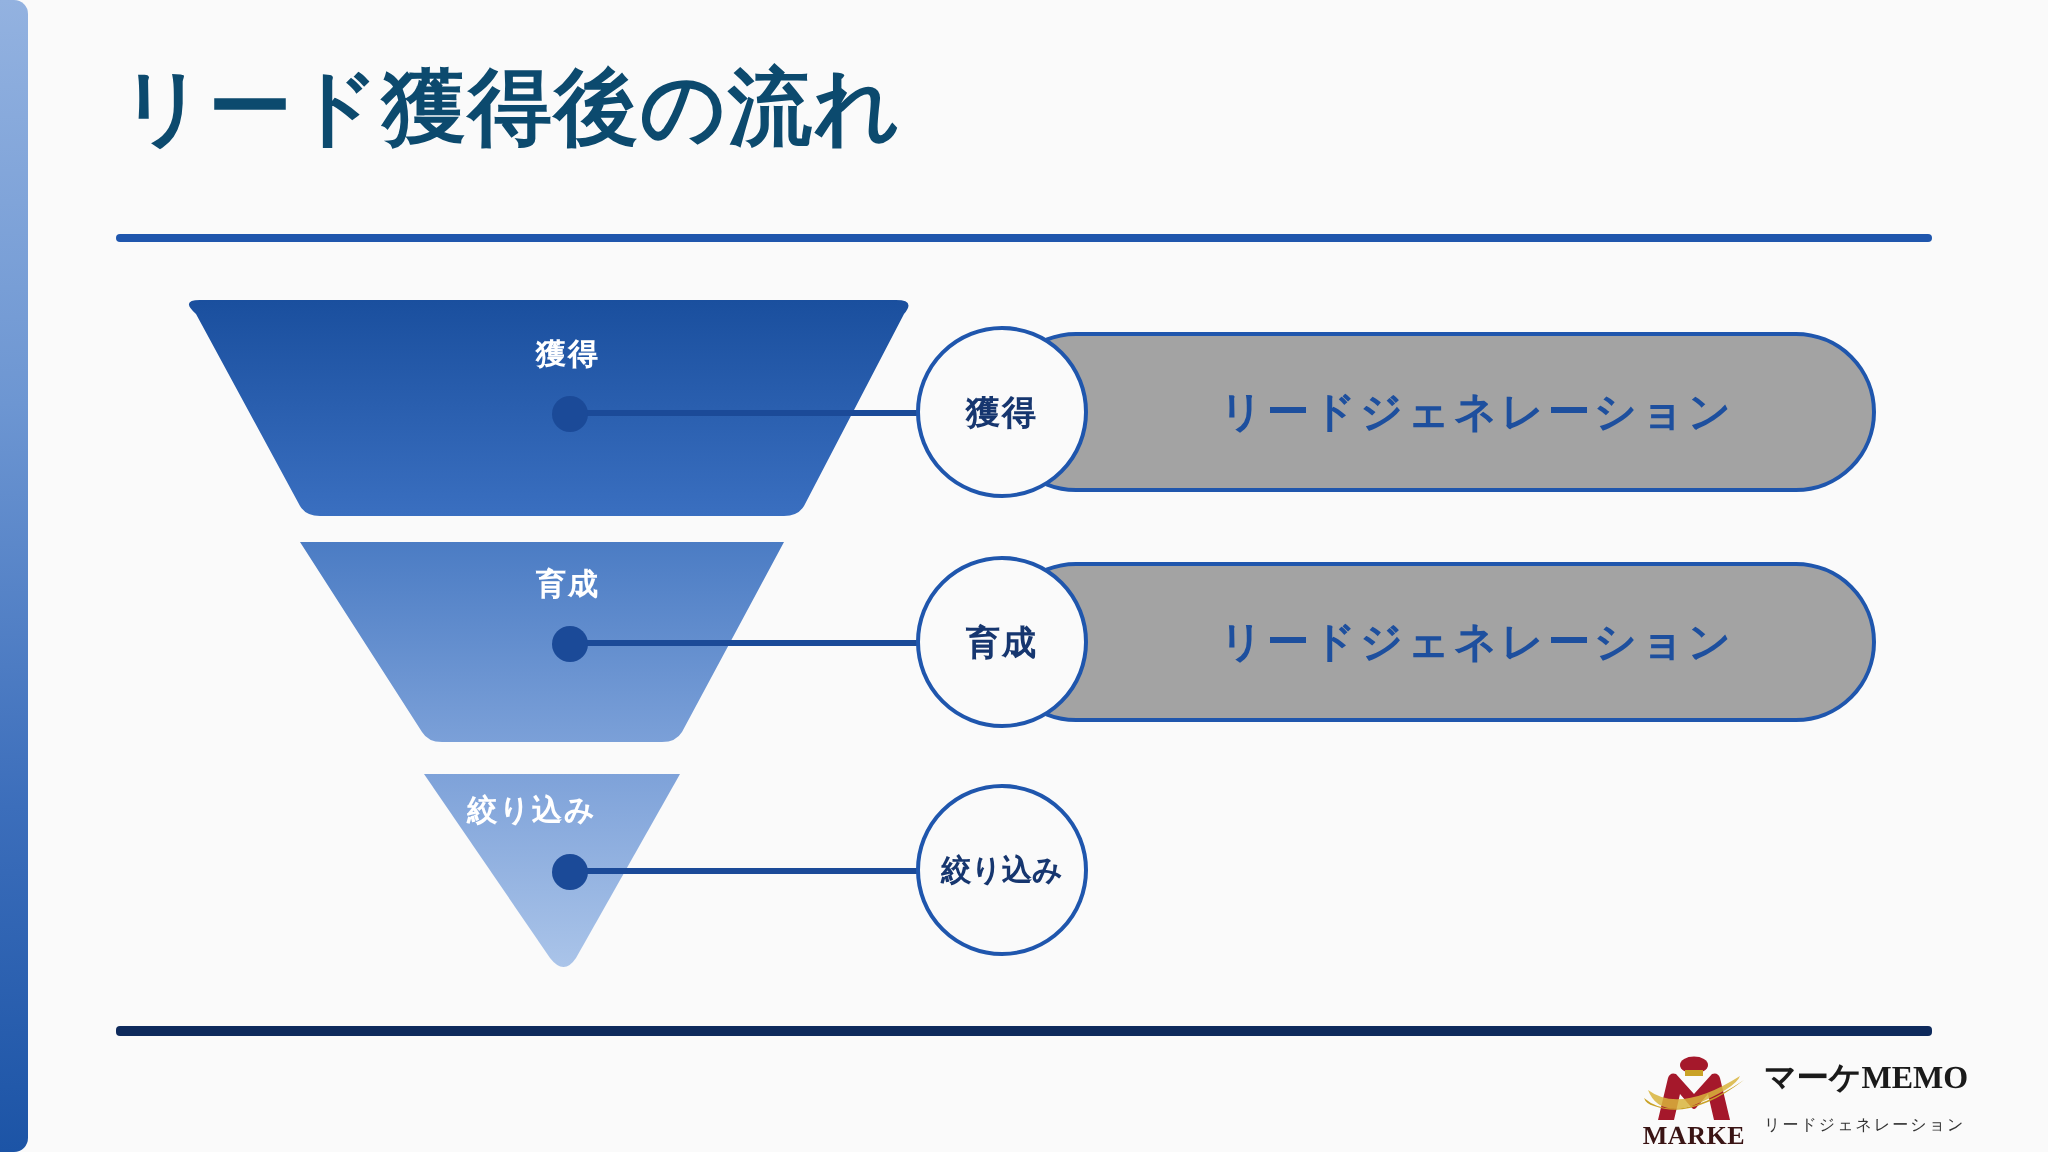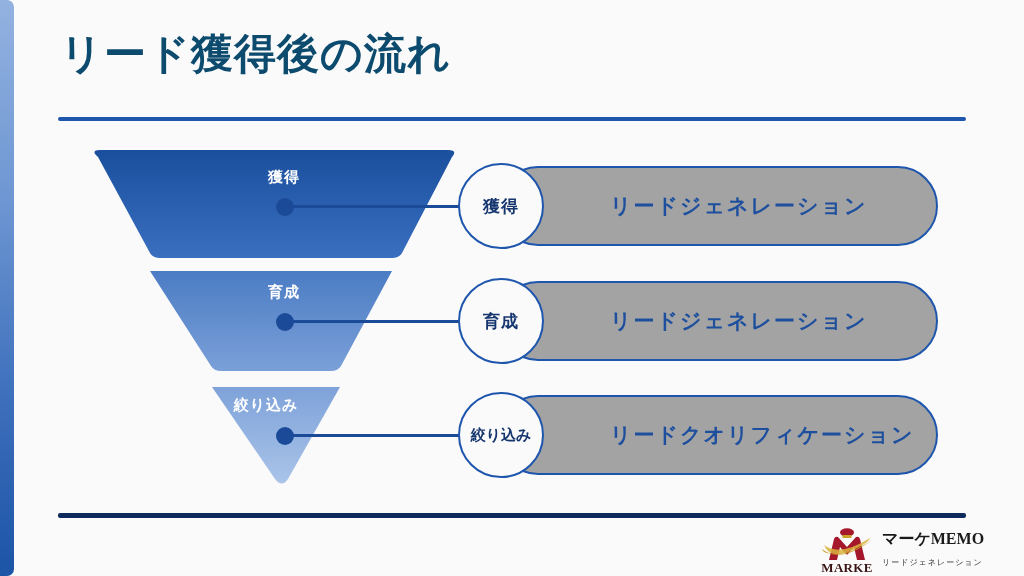--- a/index.html
+++ b/index.html
@@ -240,23 +240,20 @@
   <div class="connector-dot" style="left:276px; top:313px;"></div>
   <div class="pill" style="left:498px; top:281px; width:440px;">
     <span class="pill-text">リードジェネレーション</span>
   </div>
   <div class="badge normal-text" style="left:458px; top:278px;">
     <span>育成</span>
   </div>
 
   <div class="connector-line" style="left:285px; top:434px; width:180px;"></div>
   <div class="connector-dot" style="left:276px; top:427px;"></div>
-  <div class="pill" style="left:498px; top:395px; width:440px;">
-    <span class="pill-text">リードクオリフィケーション</span>
-  </div>
   <div class="badge wide-text" style="left:458px; top:392px;">
     <span>絞り込み</span>
   </div>
 
   <div id="logo">
     <svg id="logo-mark" viewBox="0 0 62 44">
       <ellipse cx="31" cy="5.5" rx="7" ry="4.2" fill="#a5182b"></ellipse>
       <rect x="26.5" y="8" width="9" height="3" fill="#c9a227"></rect>
       <path d="M 13 33 L 18 12 Q 19 9 22 10 L 31 20 L 40 10 Q 43 9 44 12 L 49 33 L 41 33 L 38 20 L 32 27 Q 31 28 30 27 L 24 20 L 21 33 Z" fill="#a5182b"></path>
       <path d="M 6 22 Q 22 36 56 13 Q 30 33 11 26 Q 7 25 6 22 Z" fill="#c9a227"></path>

